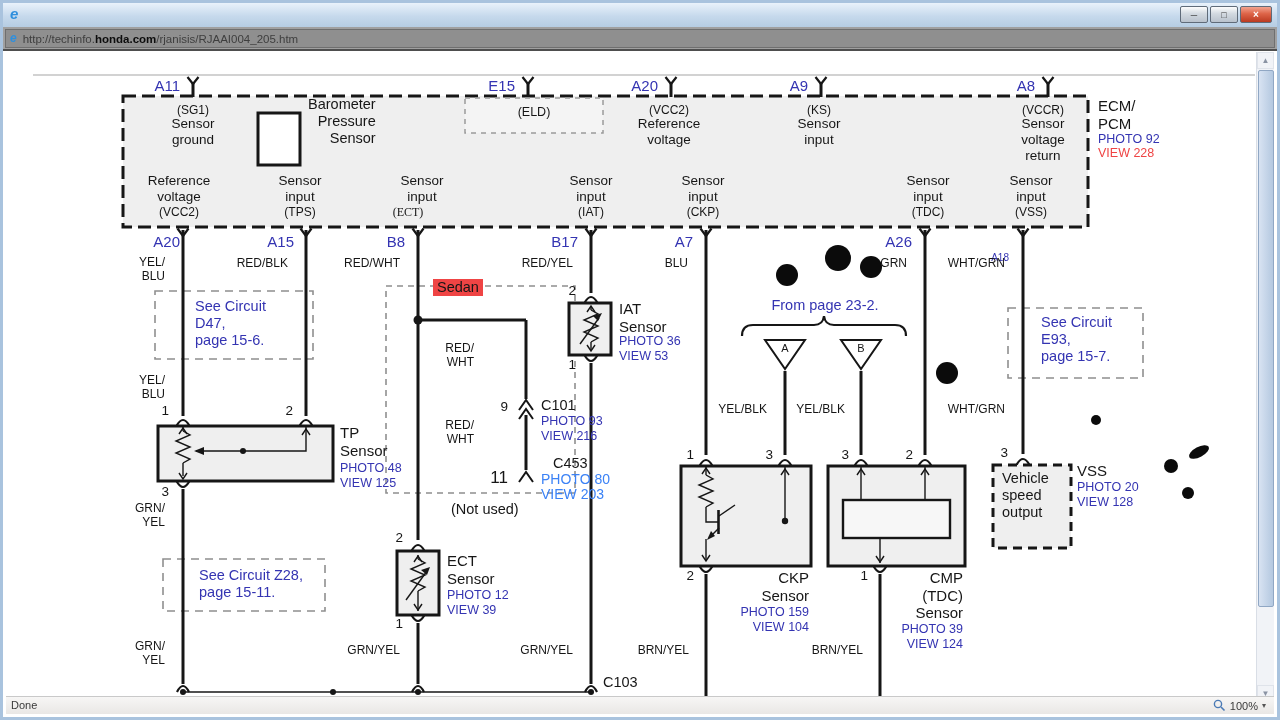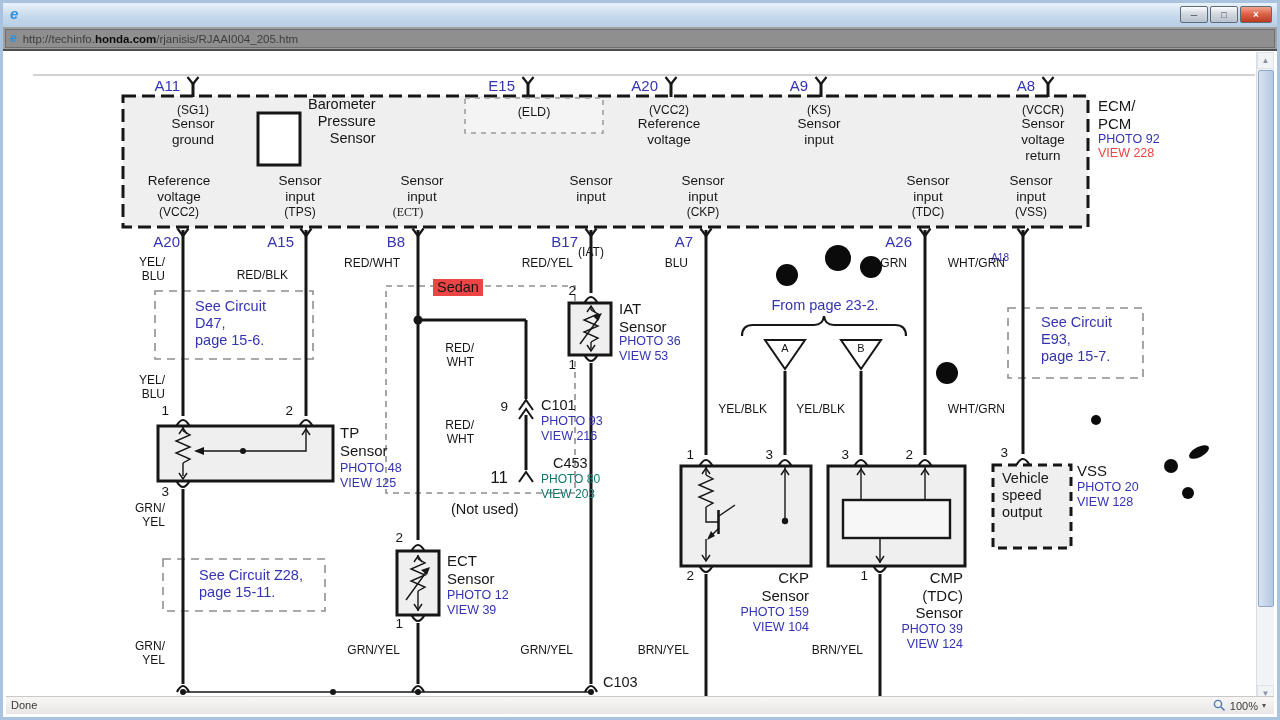--- a/index.html
+++ b/index.html
@@ -285,40 +285,40 @@
 voltage</div>
       <div class="lbl ctr" style="top: 202px; left: 176px; font-size: 12px; line-height: 14px; color: rgb(22, 22, 22);">(VCC2)</div>
       <div class="lbl ctr" style="top: 170px; left: 297px; font-size: 13.5px; line-height: 16px; color: rgb(22, 22, 22);">Sensor
 input</div>
       <div class="lbl ctr" style="top: 202px; left: 297px; font-size: 12px; line-height: 14px; color: rgb(22, 22, 22);">(TPS)</div>
       <div class="lbl ctr" style="top: 170px; left: 419px; font-size: 13.5px; line-height: 16px; color: rgb(22, 22, 22);">Sensor
 input</div>
       <div class="lbl ctr" style="top: 202px; left: 405px; font-size: 12px; line-height: 14px; color: rgb(22, 22, 22); font-family: Liberation Serif, serif;">(ECT)</div>
       <div class="lbl ctr" style="top: 170px; left: 588px; font-size: 13.5px; line-height: 16px; color: rgb(22, 22, 22);">Sensor
 input</div>
-      <div class="lbl ctr" style="top: 202px; left: 588px; font-size: 12px; line-height: 14px; color: rgb(22, 22, 22); margin-top: 40px;">(IAT)</div>
+      <div class="lbl ctr" style="top: 202px; left: 588px; font-size: 12px; line-height: 14px; color: rgb(22, 22, 22);">(IAT)</div>
       <div class="lbl ctr" style="top: 170px; left: 700px; font-size: 13.5px; line-height: 16px; color: rgb(22, 22, 22);">Sensor
 input</div>
       <div class="lbl ctr" style="top: 202px; left: 700px; font-size: 12px; line-height: 14px; color: rgb(22, 22, 22); text-align: right;">(CKP)</div>
       <div class="lbl ctr" style="top: 170px; left: 925px; font-size: 13.5px; line-height: 16px; color: rgb(22, 22, 22);">Sensor
 input</div>
       <div class="lbl ctr" style="top: 202px; left: 925px; font-size: 12px; line-height: 14px; color: rgb(22, 22, 22);">(TDC)</div>
       <div class="lbl ctr" style="top: 170px; left: 1028px; font-size: 13.5px; line-height: 16px; color: rgb(22, 22, 22);">Sensor
 input</div>
       <div class="lbl ctr" style="top: 202px; left: 1028px; font-size: 12px; line-height: 14px; color: rgb(22, 22, 22);">(VSS)</div>
       <div class="lbl" style="top: 230px; right: 1097px; text-align: right; font-size: 15px; line-height: 18px; color: rgb(52, 52, 178);">A20</div>
       <div class="lbl" style="top: 230px; right: 983px; text-align: right; font-size: 15px; line-height: 18px; color: rgb(52, 52, 178);">A15</div>
       <div class="lbl" style="top: 230px; right: 872px; text-align: right; font-size: 15px; line-height: 18px; color: rgb(52, 52, 178);">B8</div>
       <div class="lbl" style="top: 230px; right: 699px; text-align: right; font-size: 15px; line-height: 18px; color: rgb(52, 52, 178);">B17</div>
       <div class="lbl" style="top: 230px; right: 584px; text-align: right; font-size: 15px; line-height: 18px; color: rgb(52, 52, 178);">A7</div>
       <div class="lbl" style="top: 230px; right: 365px; text-align: right; font-size: 15px; line-height: 18px; color: rgb(52, 52, 178);">A26</div>
       <div class="lbl" style="top: 230px; right: 268px; text-align: right; font-size: 10px; line-height: 18px; color: rgb(52, 52, 178); margin-top: 16px;">A18</div>
       <div class="lbl" style="top: 252px; right: 1112px; text-align: right; font-size: 12px; line-height: 14px; color: rgb(22, 22, 22);">YEL/
 BLU</div>
-      <div class="lbl" style="top: 253px; right: 989px; text-align: right; font-size: 12px; line-height: 14px; color: rgb(22, 22, 22); margin-top: 12px;">RED/BLK</div>
+      <div class="lbl" style="top: 253px; right: 989px; text-align: right; font-size: 12px; line-height: 14px; color: rgb(22, 22, 22);">RED/BLK</div>
       <div class="lbl" style="top: 253px; right: 877px; text-align: right; font-size: 12px; line-height: 14px; color: rgb(22, 22, 22);">RED/WHT</div>
       <div class="lbl" style="top: 253px; right: 704px; text-align: right; font-size: 12px; line-height: 14px; color: rgb(22, 22, 22);">RED/YEL</div>
       <div class="lbl" style="top: 253px; right: 589px; text-align: right; font-size: 12px; line-height: 14px; color: rgb(22, 22, 22);">BLU</div>
       <div class="lbl" style="top: 253px; right: 370px; text-align: right; font-size: 12px; line-height: 14px; color: rgb(22, 22, 22);">GRN</div>
       <div class="lbl" style="top: 253px; right: 272px; text-align: right; font-size: 12px; line-height: 14px; color: rgb(22, 22, 22);">WHT/GRN</div>
       <div class="lbl" style="top: 295px; left: 192px; font-size: 14.5px; line-height: 17px; color: rgb(52, 52, 178);">See Circuit
 D47,
 page 15-6.</div>
       <div class="lbl" style="top: 370px; right: 1112px; text-align: right; font-size: 12px; line-height: 14px; color: rgb(22, 22, 22);">YEL/
 BLU</div>
@@ -338,21 +338,21 @@
       <div class="lbl bgw" style="top: 276px; left: 430px; font-size: 14.5px; line-height: 17px; color: rgb(22, 22, 22);">Sedan</div>
       <div class="lbl" style="top: 338px; right: 803px; text-align: right; font-size: 12px; line-height: 14px; color: rgb(22, 22, 22);">RED/
 WHT</div>
       <div class="lbl" style="top: 396px; right: 769px; text-align: right; font-size: 13.5px; line-height: 16px; color: rgb(22, 22, 22);">9</div>
       <div class="lbl" style="top: 394px; left: 538px; font-size: 14.5px; line-height: 17px; color: rgb(22, 22, 22);">C101</div>
       <div class="lbl" style="top: 411px; left: 538px; font-size: 12.5px; line-height: 14.5px; color: rgb(52, 52, 178);">PHOTO 93
 VIEW 216</div>
       <div class="lbl" style="top: 415px; right: 803px; text-align: right; font-size: 12px; line-height: 14px; color: rgb(22, 22, 22);">RED/
 WHT</div>
       <div class="lbl" style="top: 452px; left: 538px; font-size: 14.5px; line-height: 17px; color: rgb(22, 22, 22); margin-left: 12px;">C453</div>
-      <div class="lbl" style="top: 469px; left: 538px; font-size: 12px; line-height: 14.5px; color: #0f766e;">PHOTO 80
+      <div class="lbl" style="top: 469px; left: 538px; font-size: 14px; line-height: 14.5px; color: #3b82f6;">PHOTO 80
 VIEW 203</div>
       <div class="lbl" style="top: 467px; right: 769px; text-align: right; font-size: 17px; line-height: 16px; color: rgb(22, 22, 22);">11</div>
       <div class="lbl" style="top: 498px; left: 448px; font-size: 14.5px; line-height: 17px; color: rgb(22, 22, 22);">(Not used)</div>
       <div class="lbl" style="top: 527px; right: 874px; text-align: right; font-size: 13.5px; line-height: 16px; color: rgb(22, 22, 22);">2</div>
       <div class="lbl" style="top: 549px; left: 444px; font-size: 15px; line-height: 18px; color: rgb(22, 22, 22);">ECT
 Sensor</div>
       <div class="lbl" style="top: 585px; left: 444px; font-size: 12.5px; line-height: 14.5px; color: rgb(52, 52, 178);">PHOTO 12
 VIEW 39</div>
       <div class="lbl" style="top: 613px; right: 874px; text-align: right; font-size: 13.5px; line-height: 16px; color: rgb(22, 22, 22);">1</div>
       <div class="lbl" style="top: 640px; right: 877px; text-align: right; font-size: 12px; line-height: 14px; color: rgb(22, 22, 22);">GRN/YEL</div>

